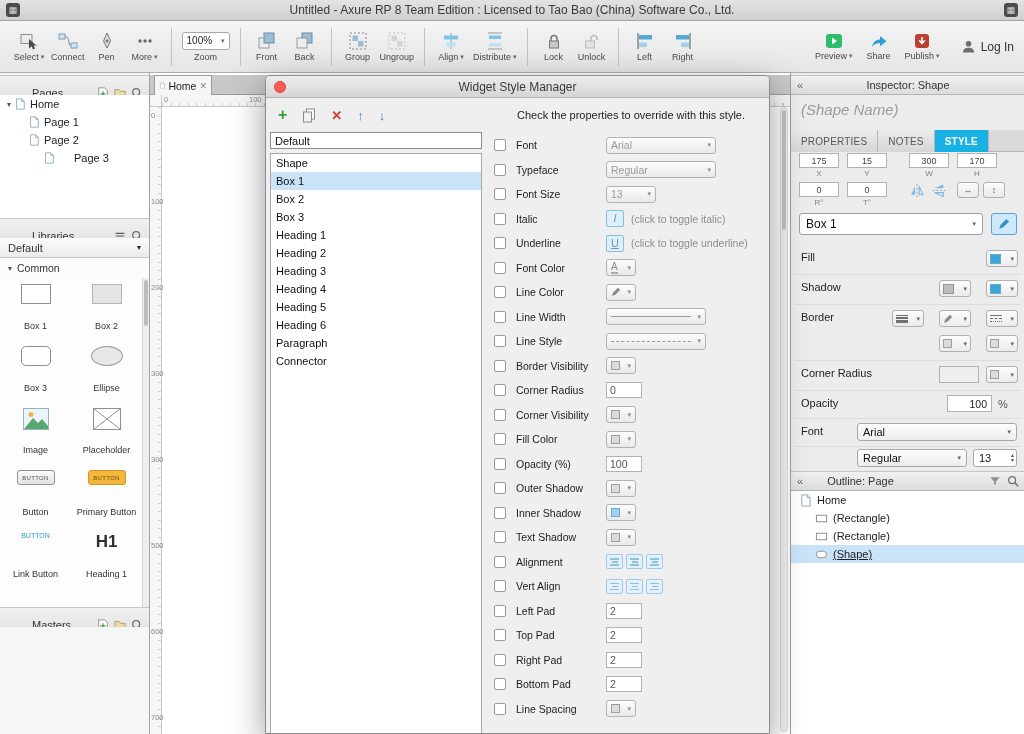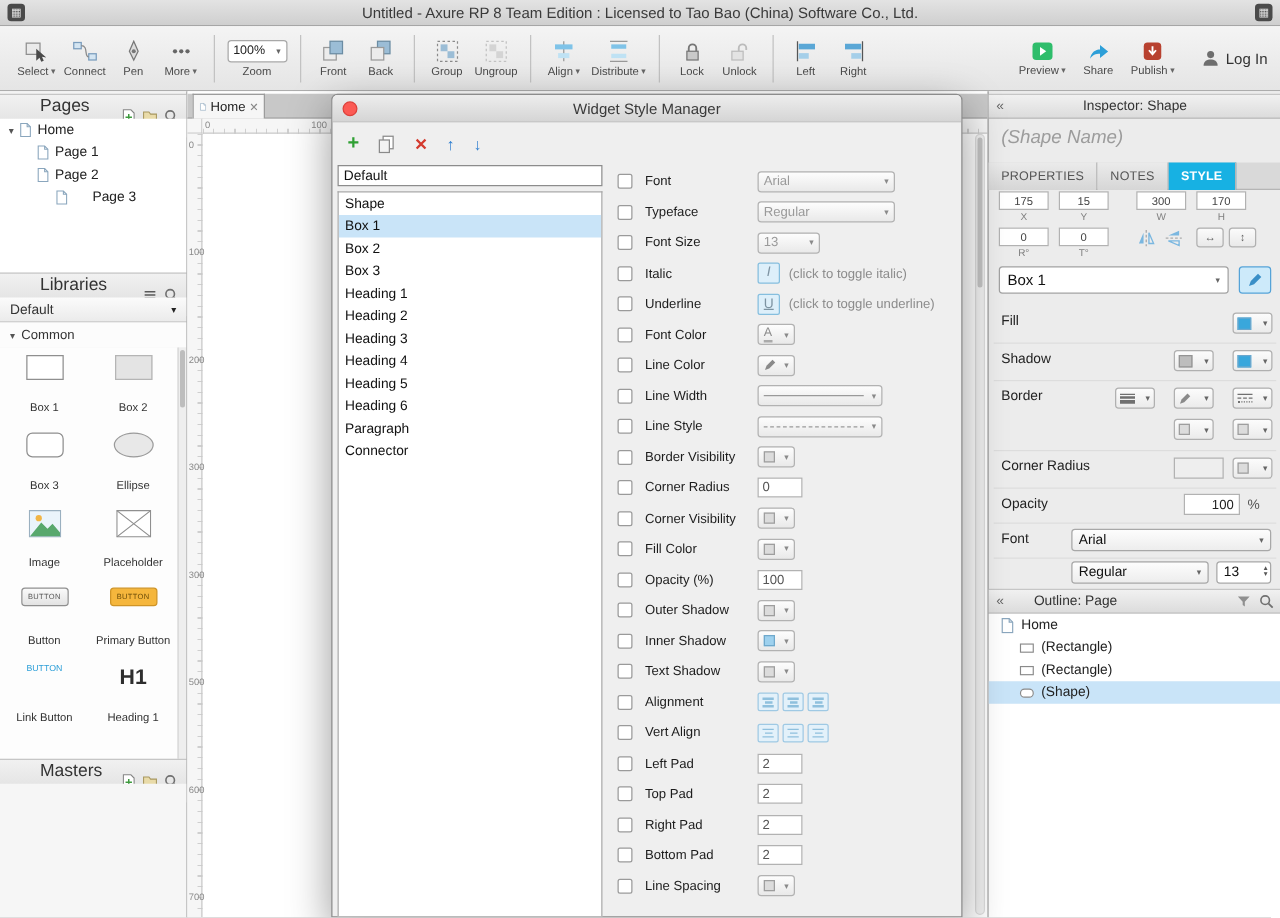--- a/index.html
+++ b/index.html
@@ -17,21 +17,21 @@
 .tbtn{display:flex;flex-direction:column;align-items:center;justify-content:center;min-width:38px;height:46px;padding:0 3px;cursor:default}
 .tbtn .lab{font-size:9px;color:#4a4a4a;margin-top:2px;white-space:nowrap;display:flex;align-items:center;gap:2px}
 .darr{font-size:7px;color:#666}
 .sep{width:1px;height:38px;background:#c2c2c2;margin:0 7px}
 .zoombox{width:48px;height:18px;background:#fff;border:1px solid #a8a8a8;border-radius:3px;display:flex;align-items:center;justify-content:space-between;padding:5px 4px;font-size:10px;color:#222}
 .tb-right{margin-left:auto;display:flex;align-items:center;gap:4px}
 .loginbtn{display:flex;align-items:center;gap:5px;font-size:12px;color:#333;margin-left:14px;height:46px}
 
 
 .sidebar{position:absolute;left:0;top:73px;width:150px;height:661px;background:#f3f3f3;border-right:1px solid #a3a3a3}
-.phead{position:absolute;left:0;width:149px;height:36px;background:linear-gradient(#f1f1f1,#dcdcdc);border-top:1px solid #c6c6c6;border-bottom:1px solid #b4b4b4;display:flex;padding:0 6px;font-size:14px;color:#333}
+.phead{position:absolute;left:0;width:149px;height:36px;background:linear-gradient(#f1f1f1,#dcdcdc);border-top:1px solid #c6c6c6;border-bottom:1px solid #b4b4b4;display:flex;align-items:center;padding:0 6px;font-size:11px;color:#333}
 .phead .ttl{margin-left:26px}
 .phead .icons{margin-left:auto;display:flex;gap:5px;align-items:center}
 .ic12{width:12px;height:12px;display:block}
 .tree{position:absolute;left:0;width:149px;background:#fff}
 .titem{height:18px;display:flex;align-items:center;font-size:11px;color:#222;position:relative}
 .titem .tri{font-size:8px;color:#555;width:10px;text-align:center}
 .titem.sel{background:#c9e4f8}
 .lib-sel{position:absolute;left:0;top:165px;width:149px;height:20px;background:linear-gradient(#fbfbfb,#ebebeb);border-bottom:1px solid #c6c6c6;display:flex;align-items:center;padding:0 8px;font-size:11px}
 .lib-sel .da2{margin-left:auto;font-size:8px;color:#222}
 .lib-common{position:absolute;left:0;top:185px;width:149px;height:20px;background:#fcfcfc;display:flex;align-items:center;gap:5px;padding:0 8px;font-size:10.5px;color:#333}
@@ -735,21 +735,21 @@
             <use href="#sy-rect"></use>
           </svg>
           <span>(Rectangle)</span>
         </div>
         <div class="titem" style="padding-left: 24px;">
           <svg width="13" height="13" viewBox="0 0 14 14" style="margin-right:5px">
             <use href="#sy-rect"></use>
           </svg>
           <span>(Rectangle)</span>
         </div>
-        <div class="titem sel" style="padding-left: 24px;">
+        <div class="titem sel" style="padding-left: 24px; text-decoration: underline;">
           <svg width="13" height="13" viewBox="0 0 14 14" style="margin-right:5px">
             <use href="#sy-shape"></use>
           </svg>
           <span>(Shape)</span>
         </div>
       </div>
   </div>
 
   <div class="modal">
     <div class="m-title">
@@ -759,20 +759,21 @@
     <div class="m-tools">
       <span class="mt plus">+</span>
       <svg width="14" height="15" viewBox="0 0 14 15">
           <rect x="4.5" y="1" width="8" height="10" fill="#fff" stroke="#8a8a8a"></rect>
           <rect x="1.5" y="4" width="8" height="10" fill="#f2f2f2" stroke="#8a8a8a"></rect>
         </svg>
       <span class="mt del">✕</span>
       <span class="mt up">↑</span>
       <span class="mt dn">↓</span>
     </div>
+    <div class="m-instr">Check the properties to override with this style.</div>
     <input class="m-name" value="Default" style="">
     <div class="m-list" id="style-list">
         <div class="it">Shape</div>
         <div class="it sel">Box 1</div>
         <div class="it">Box 2</div>
         <div class="it">Box 3</div>
         <div class="it">Heading 1</div>
         <div class="it">Heading 2</div>
         <div class="it">Heading 3</div>
         <div class="it">Heading 4</div>

